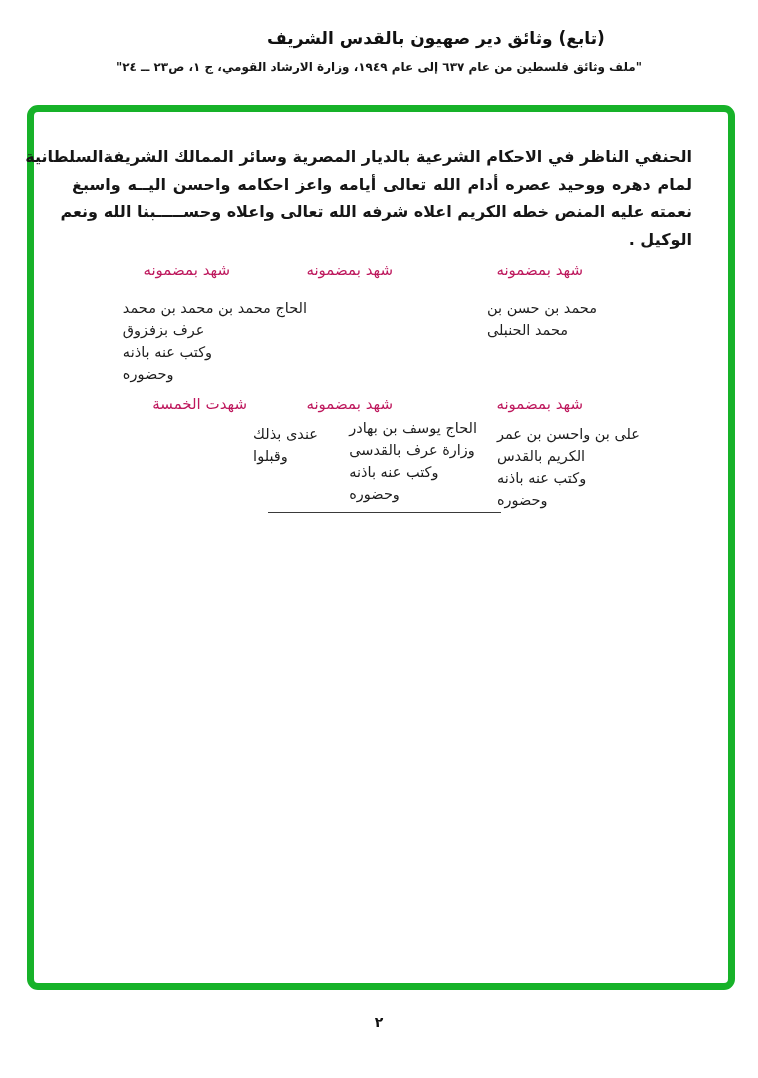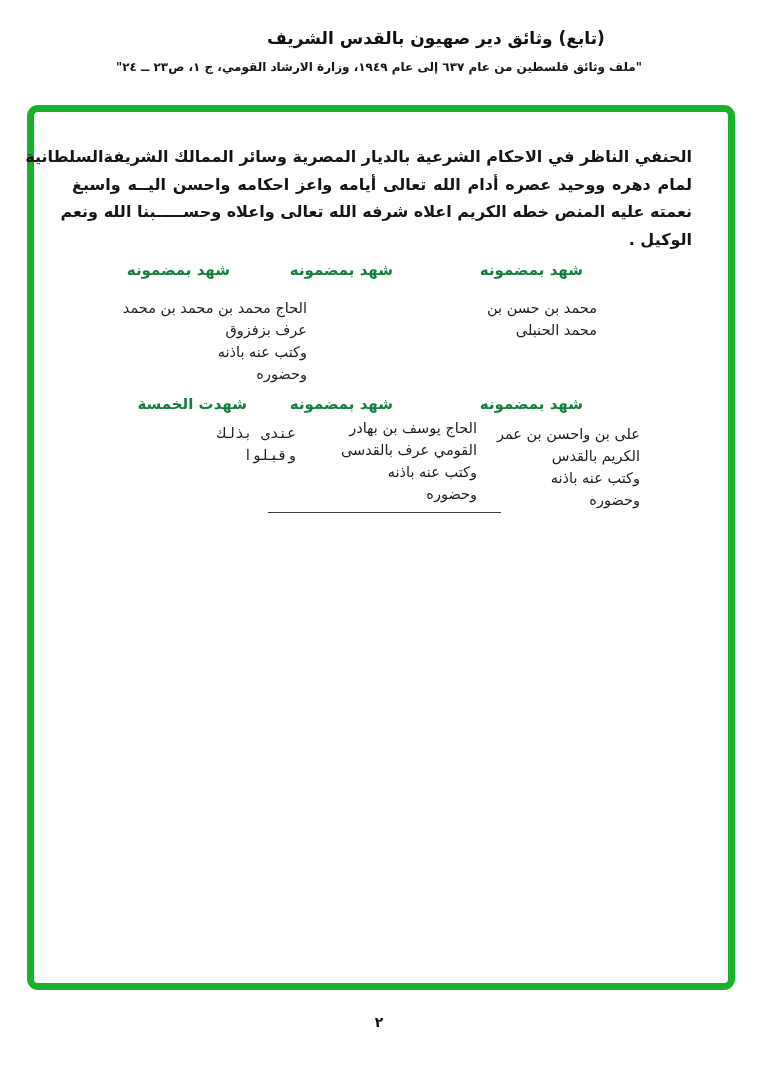--- a/index.html
+++ b/index.html
@@ -35,40 +35,40 @@
     direction:rtl;
     font-weight:bold;
   }
   .para .pline{
     font-size:16px;line-height:27.5px;color:#161616;
     white-space:nowrap;
   }
   .para .pline.just{text-align:justify;text-align-last:justify;}
   .wh{ 
     position:absolute;direction:rtl;text-align:left;
-    font-size:15px;font-weight:bold;color:#15803d;white-space:nowrap;
+    font-size:15px;font-weight:normal;color:#be185d;white-space:nowrap;
   }
   .wc{ 
-    position:absolute;direction:rtl;text-align:right;
+    position:absolute;direction:rtl;text-align:left;
   }
   .wc .ln{
     font-size:14.5px;line-height:22px;color:#1c1c1c;white-space:nowrap;
   }
   .h-r1c1{top:261px;right:175px;}
   .h-r1c2{top:261px;right:365px;}
   .h-r1c3{top:261px;right:528px;}
   .c-r1c1{top:297px;right:161px;}
   .c-r1c2{top:297px;right:268px;}
   .c-r1c3{top:297px;right:451px;}
   .h-r2c1{top:395px;right:175px;}
   .h-r2c2{top:395px;right:365px;}
   .h-r2c3{top:395px;right:511px;}
   .c-r2c1{top:423px;right:118px;}
   .c-r2c2{top:417px;right:281px;}
-  .c-r2c3{top:423px;right:462px;font-family:Liberation Mono, monospace;}
+  .c-r2c3{top:423px;right:440px;}
   .divider{
     position:absolute;top:512px;left:268px;width:233px;height:1px;
     background:#3a3a3a;
   }
   .page-number{
     position:absolute;top:1014px;left:0;width:758px;
     text-align:center;direction:rtl;
     font-size:14px;font-weight:bold;color:#111;
   }
 </style>
@@ -109,21 +109,21 @@
   <div class="wh h-r2c3">شهدت الخمسة</div>
 
   <div class="wc c-r2c1">
     <div class="ln">على بن واحسن بن عمر</div>
     <div class="ln">الكريم بالقدس</div>
     <div class="ln">وكتب عنه باذنه</div>
     <div class="ln">وحضوره</div>
   </div>
   <div class="wc c-r2c2">
     <div class="ln">الحاج يوسف بن بهادر</div>
-    <div class="ln">القومي عرف بالقدسى</div>
+    <div class="ln">وزارة عرف بالقدسى</div>
     <div class="ln">وكتب عنه باذنه</div>
     <div class="ln">وحضوره</div>
   </div>
   <div class="wc c-r2c3">
     <div class="ln">عندى بذلك</div>
     <div class="ln">وقبلوا</div>
   </div>
 
   <div class="divider"></div>
 

